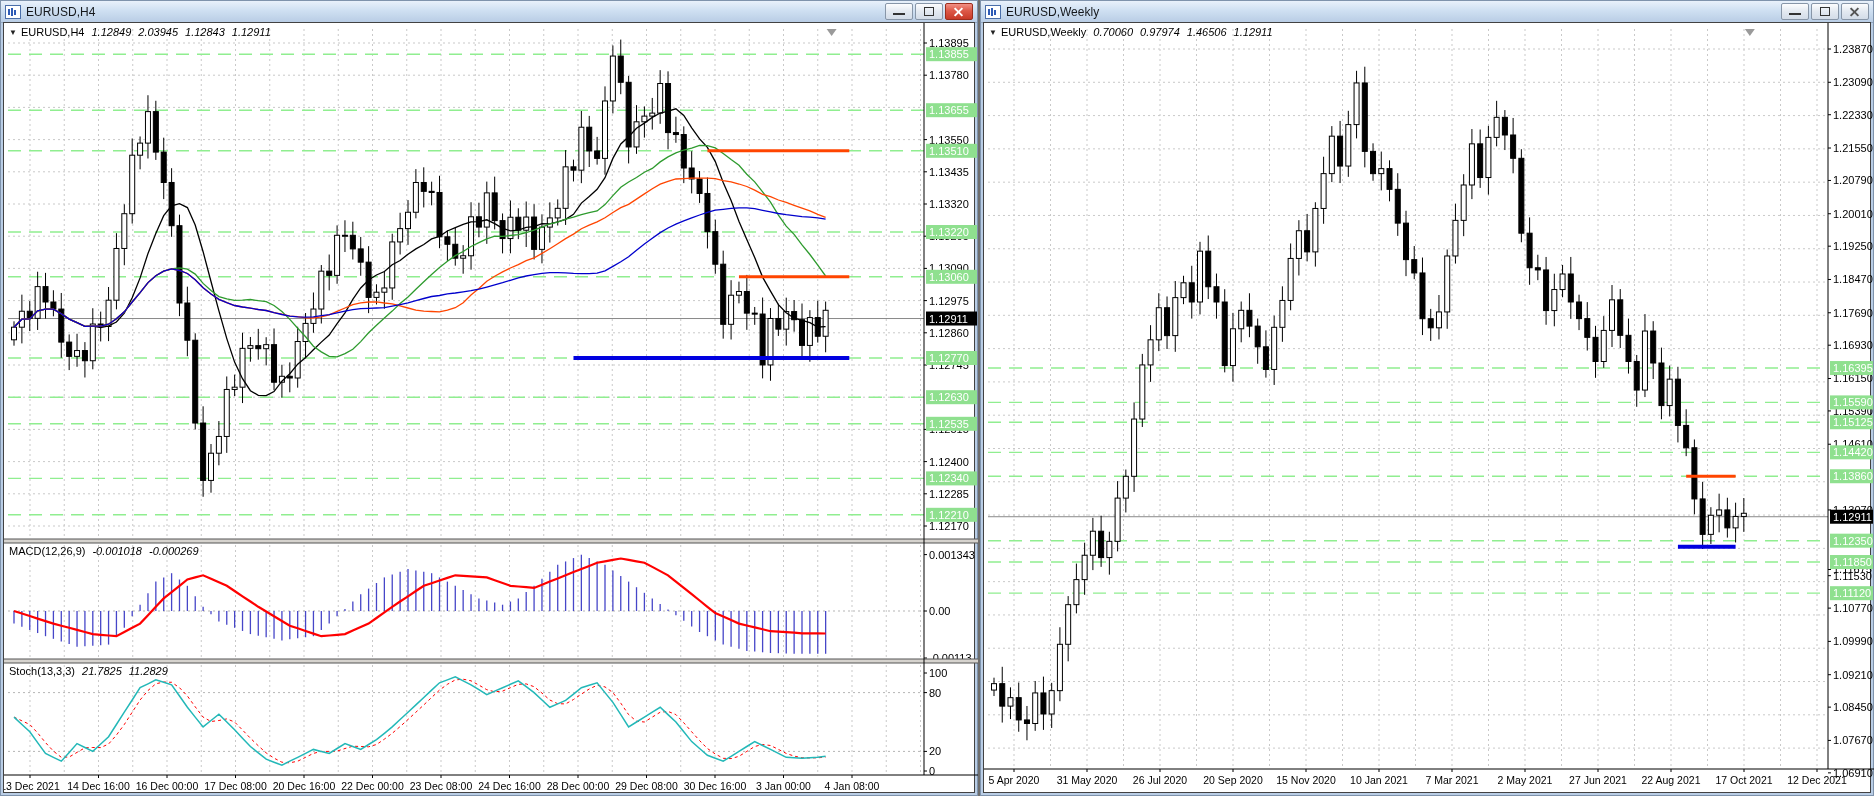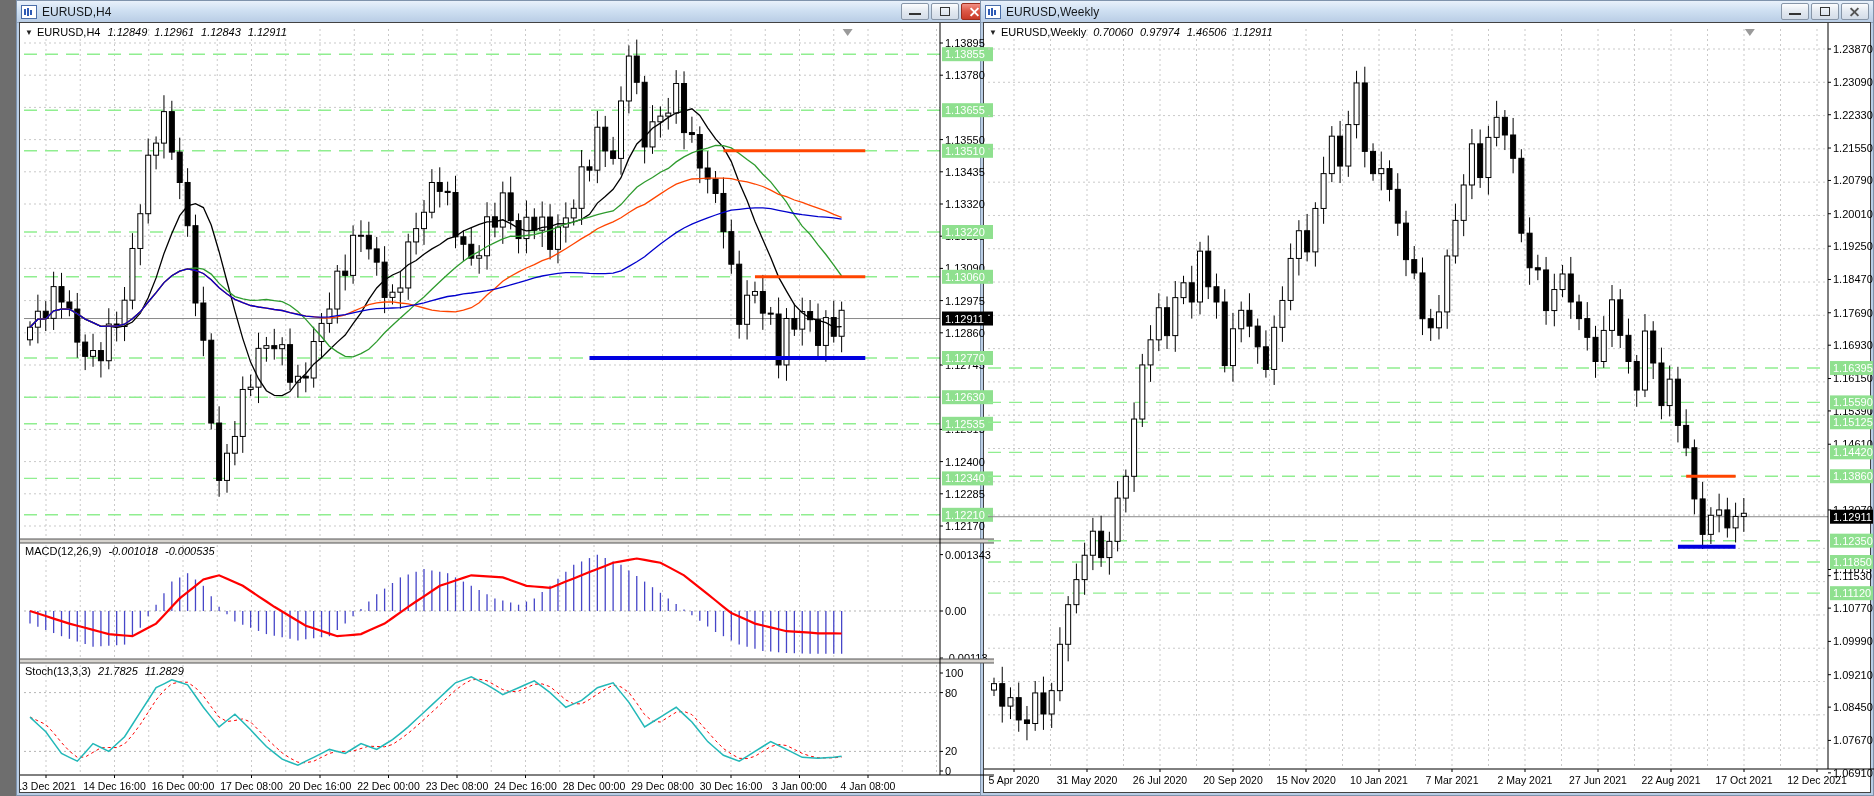--- a/index.html
+++ b/index.html
@@ -1,19 +1,19 @@
 <!DOCTYPE html>
 <html><head>
 <meta charset="utf-8">
 <style>
   html,body{margin:0;padding:0;background:#6e6e6e;width:1874px;height:796px;overflow:hidden;
     font-family:"Liberation Sans", sans-serif;}
   .win{position:absolute;top:0;height:796px;background:#b9cde5;box-sizing:border-box;
     border:1px solid #7f93ac;}
-  #win-left{left:16px;width:978px;}
+  #win-left{left:0;width:978px;}
   #win-right{left:980px;width:894px;text-align:right;}
   .titlebar{position:absolute;top:0;left:0;right:0;height:21px;
     background:linear-gradient(#e9f1fb,#cfe0f2 45%,#b9cde5);display:flex;align-items:center;
     border-bottom:1px solid #93a7c0;}
   .title-icon{width:14px;height:12px;margin:0 5px 0 4px;background:#fff;border:1px solid #4a6ea9;
     position:relative;flex:none;}
   .title-icon i{position:absolute;width:2px;background:#2f5bb5;}
   .title-text{font-size:12px;color:#15181c;white-space:nowrap;}
   .btns{margin-left:auto;display:flex;gap:2px;padding-right:4px;}
   .wbtn{width:26px;height:15px;border:1px solid #8896a8;border-radius:2px;
@@ -585,24 +585,24 @@
         <line x1="642.5" y1="752" x2="642.5" y2="755" stroke="#000" stroke-width="1"></line>
         <text x="642.5" y="767" fill="#000" font-size="10.5" font-family="Liberation Sans, sans-serif" text-anchor="middle" font-weight="normal">29 Dec 08:00</text>
         <line x1="711" y1="752" x2="711" y2="755" stroke="#000" stroke-width="1"></line>
         <text x="711" y="767" fill="#000" font-size="10.5" font-family="Liberation Sans, sans-serif" text-anchor="middle" font-weight="normal">30 Dec 16:00</text>
         <line x1="779.5" y1="752" x2="779.5" y2="755" stroke="#000" stroke-width="1"></line>
         <text x="779.5" y="767" fill="#000" font-size="10.5" font-family="Liberation Sans, sans-serif" text-anchor="middle" font-weight="normal">3 Jan 00:00</text>
         <line x1="848" y1="752" x2="848" y2="755" stroke="#000" stroke-width="1"></line>
         <text x="848" y="767" fill="#000" font-size="10.5" font-family="Liberation Sans, sans-serif" text-anchor="middle" font-weight="normal">4 Jan 08:00</text>
       </svg>
     <div class="pane-label hdr">
-      <span class="dd">▼</span><span>EURUSD,H4</span><span class="hv">1.12849</span><span class="hv">1.12961</span><span class="hv">1.12843</span><span class="hv">1.12911</span>
+      <span class="dd">▼</span><span>EURUSD,H4</span><span class="hv">1.12849</span><span class="hv">2.03945</span><span class="hv">1.12843</span><span class="hv">1.12911</span>
     </div>
     <div class="pane-label" style="left:5px;top:522px">
-      <span>MACD(12,26,9)</span><span class="hv">-0.001018</span><span class="hv">-0.000535</span>
+      <span>MACD(12,26,9)</span><span class="hv">-0.001018</span><span class="hv">-0.000269</span>
     </div>
     <div class="pane-label" style="left:5px;top:642px">
       <span>Stoch(13,3,3)</span><span class="hv">21.7825</span><span class="hv">11.2829</span>
     </div>
   </div>
 </div>
 
 <div class="win" id="win-right">
   <div class="titlebar">
     <span class="title-icon">

